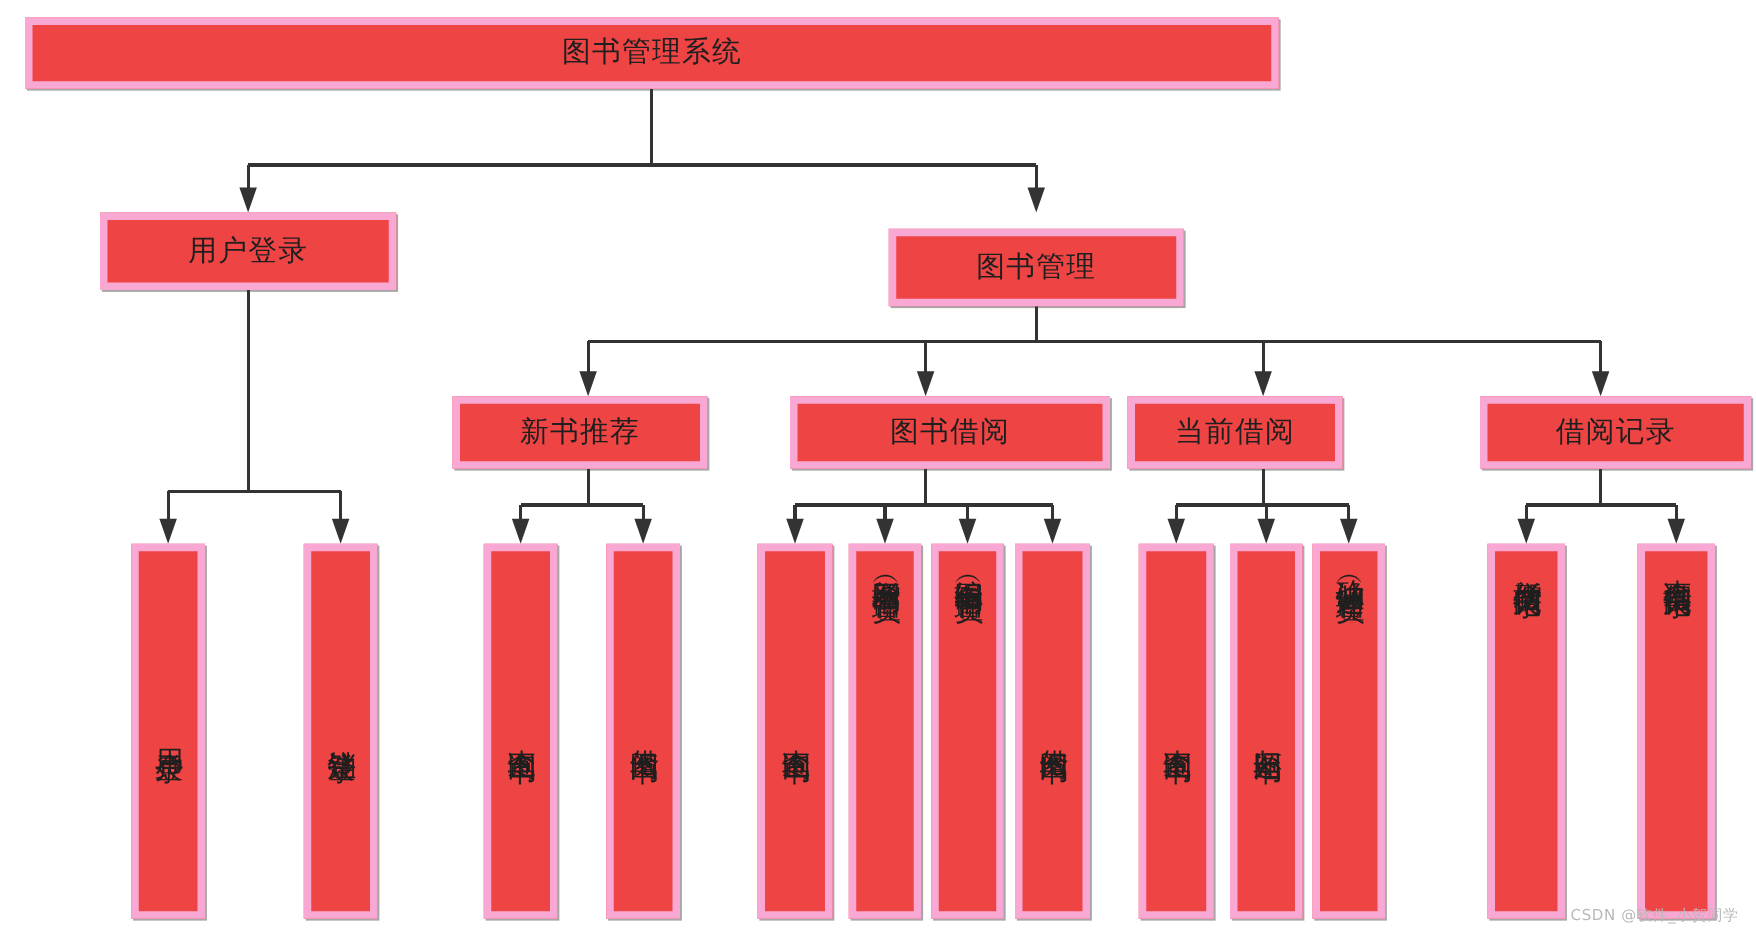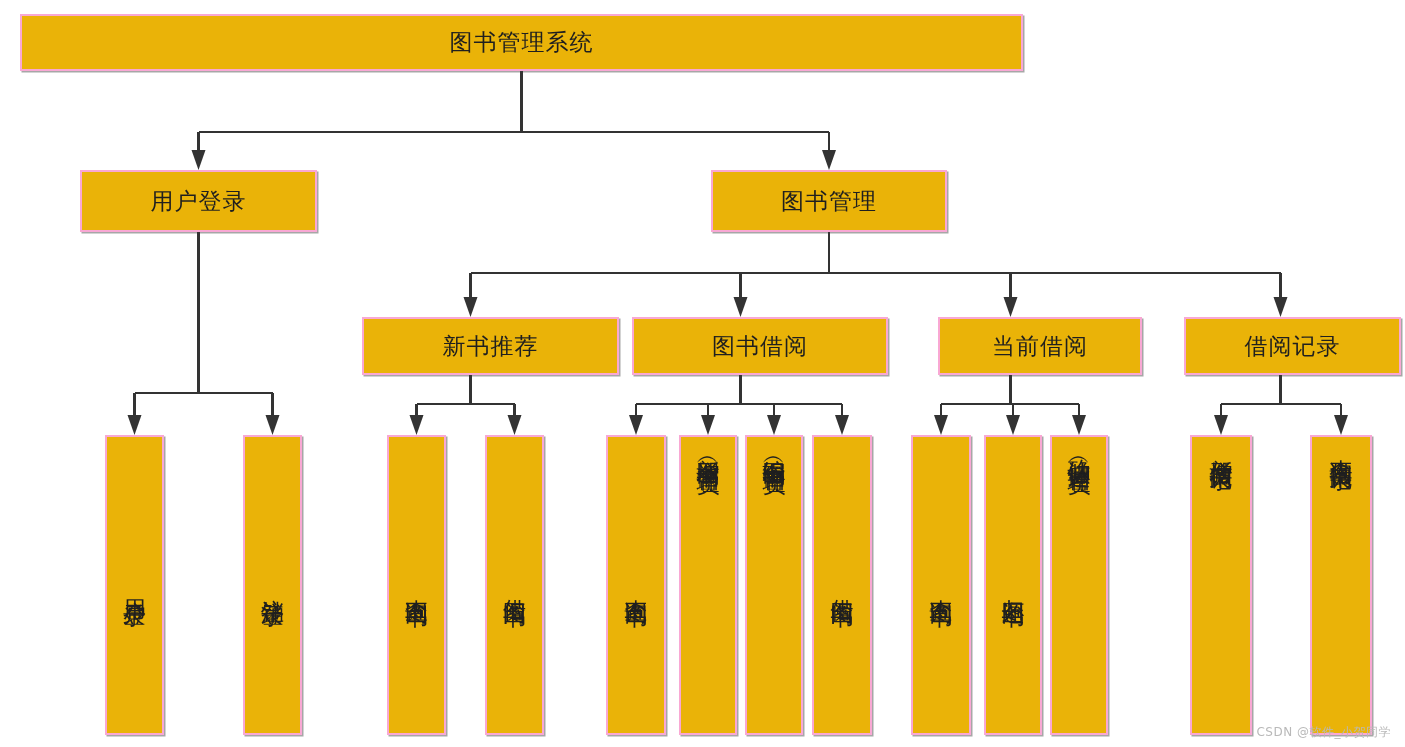--- a/index.html
+++ b/index.html
@@ -22,22 +22,22 @@
     position: absolute;
     left: 0;
     top: 0;
     width: 1405px;
     height: 747px;
     pointer-events: none;
   }
   .node {
     position: absolute;
     box-sizing: border-box;
-    background: #eab308;
-    border: 2px solid #f9a8d4;
+    background: #ef4444;
+    border: 6px solid #f9a8d4;
     box-shadow: 1.5px 1.5px 0 0 rgba(60,60,60,0.45);
     display: flex;
     align-items: center;
     justify-content: center;
     color: #1a1a1a;
   }
   .node .label {
     font-size: 23px;
     line-height: 1.25;
     letter-spacing: 1px;
@@ -133,30 +133,30 @@
       <line x1="1341" y1="404" x2="1341" y2="417" stroke="#333333" stroke-width="2.5" shape-rendering="crispEdges"></line>
       <path d="M1334,415 L1348,415 L1341,435 Z" fill="#333333"></path>
     </svg>
   <div id="nodes-layer">
       <div class="node" style="left: 20px; top: 14px; width: 1003px; height: 57px;">
         <span class="label">图书管理系统</span>
       </div>
       <div class="node" style="left: 80px; top: 170px; width: 237px; height: 62px;">
         <span class="label">用户登录</span>
       </div>
-      <div class="node" style="left: 711px; top: 170px; width: 236px; height: 62px;">
+      <div class="node" style="left: 711px; top: 183px; width: 236px; height: 62px;">
         <span class="label">图书管理</span>
       </div>
-      <div class="node" style="left: 362px; top: 317px; width: 257px; height: 58px;">
+      <div class="node" style="left: 362px; top: 317px; width: 204px; height: 58px;">
         <span class="label">新书推荐</span>
       </div>
       <div class="node" style="left: 632px; top: 317px; width: 256px; height: 58px;">
         <span class="label">图书借阅</span>
       </div>
-      <div class="node" style="left: 902px; top: 317px; width: 204px; height: 58px; margin-left: 36px;">
+      <div class="node" style="left: 902px; top: 317px; width: 172px; height: 58px;">
         <span class="label">当前借阅</span>
       </div>
       <div class="node" style="left: 1172px; top: 317px; width: 217px; height: 58px; margin-left: 12px;">
         <span class="label">借阅记录</span>
       </div>
       <div class="node leaf centered" style="left: 105px; top: 435px; width: 59px; height: 300px;">
         <span class="label">用户登录</span>
       </div>
       <div class="node leaf centered" style="left: 243px; top: 435px; width: 59px; height: 300px;">
         <span class="label">注销登录</span>

